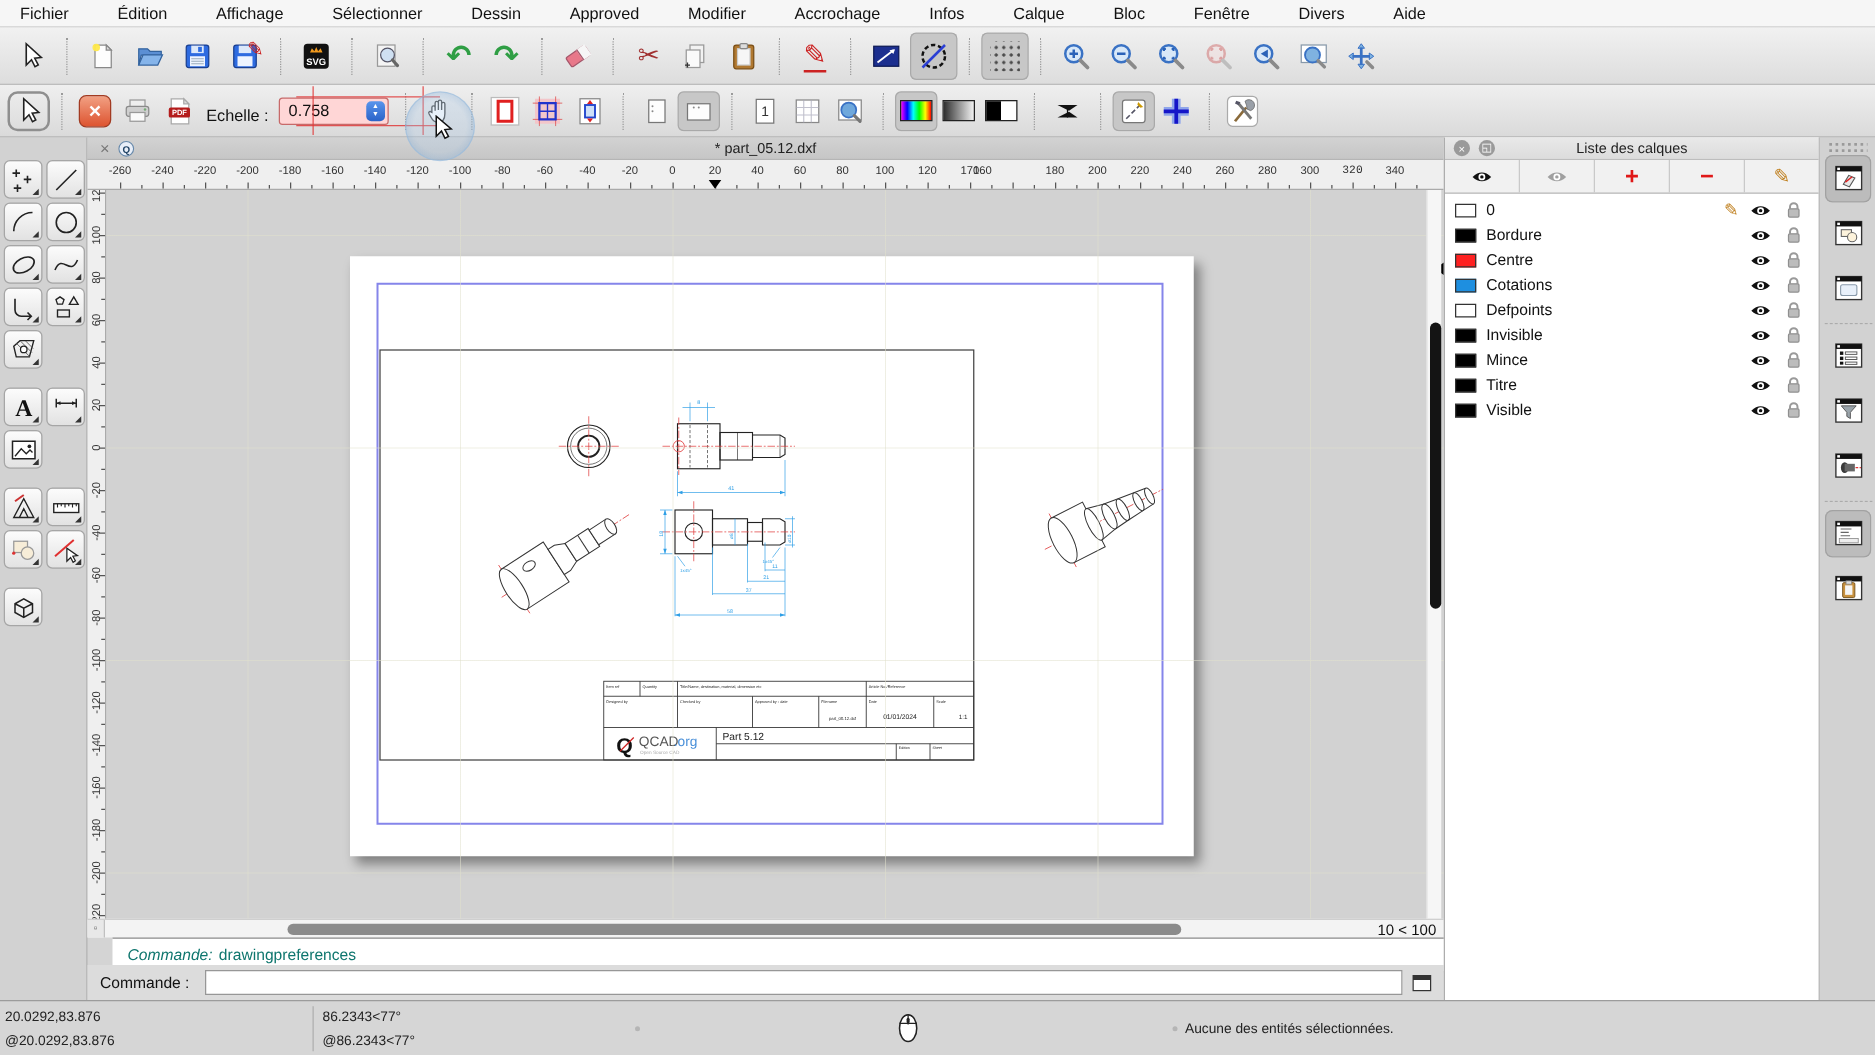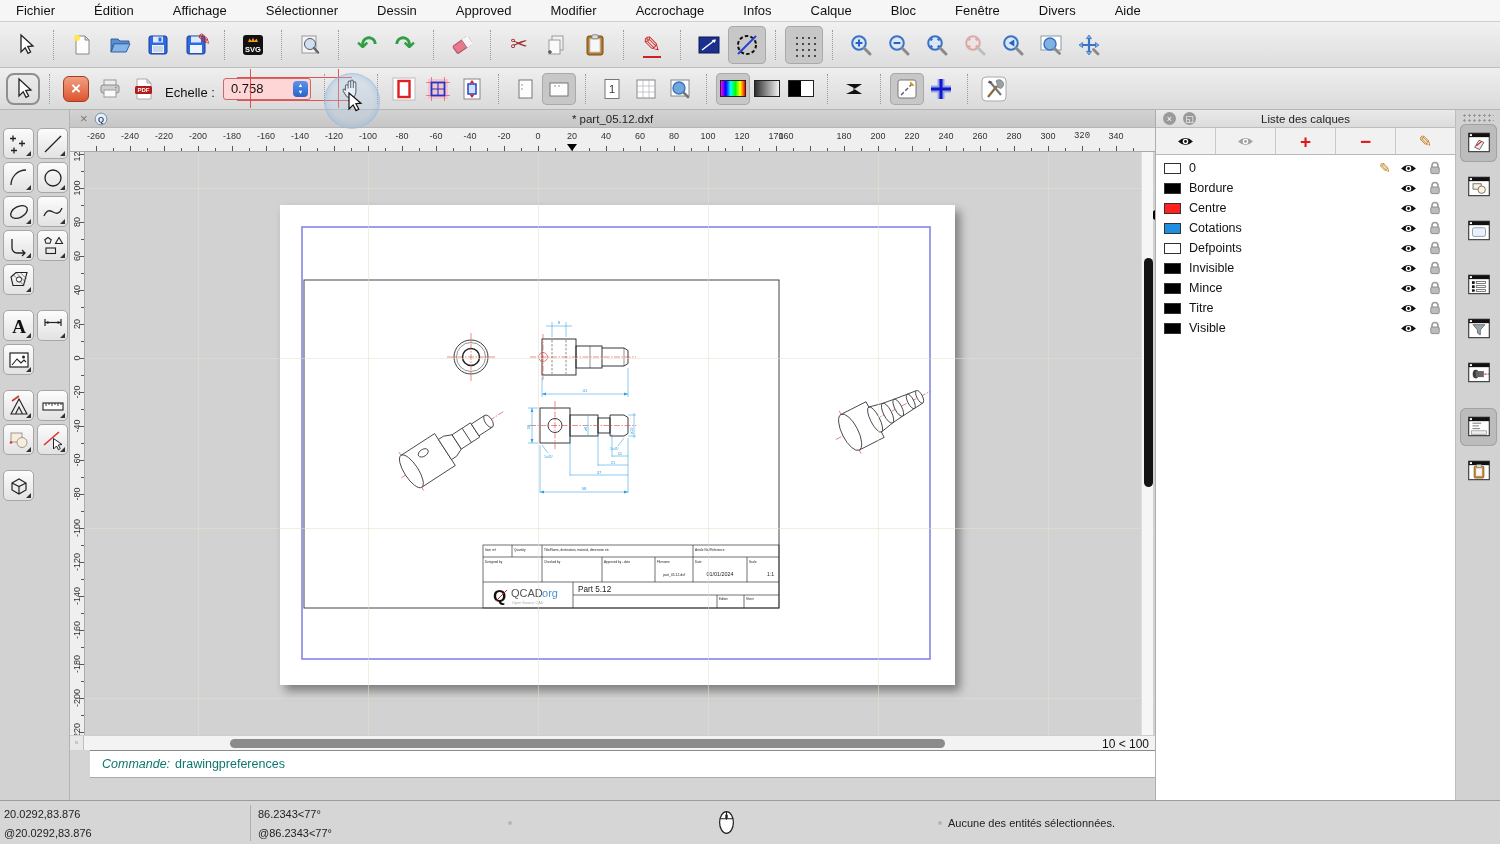--- a/index.html
+++ b/index.html
@@ -1046,20 +1046,25 @@
     <div id="hscroll-corner">▫</div>
     <div id="hscroll-thumb"></div>
     <div id="grid-status">10 &lt; 100</div>
   </div>
 
   <div id="cmdhist">
     <span class="lbl">Commande:</span>
     <span>drawingpreferences</span>
   </div>
 
+  <div id="cmdrow">
+    <span class="lbl">Commande :</span>
+    <input id="cmd-input" value="" style="">
+    <div id="cmd-detach"></div>
+  </div>
 
   <div id="rightpanel">
     <div id="rp-title">
       <span class="rp-circle">×</span>
       <span class="rp-circle">◱</span>
       <span class="t">Liste des calques</span>
     </div>
     <div id="rp-toolbar">
         <div class="rp-btn">
           <span style="display:flex">

